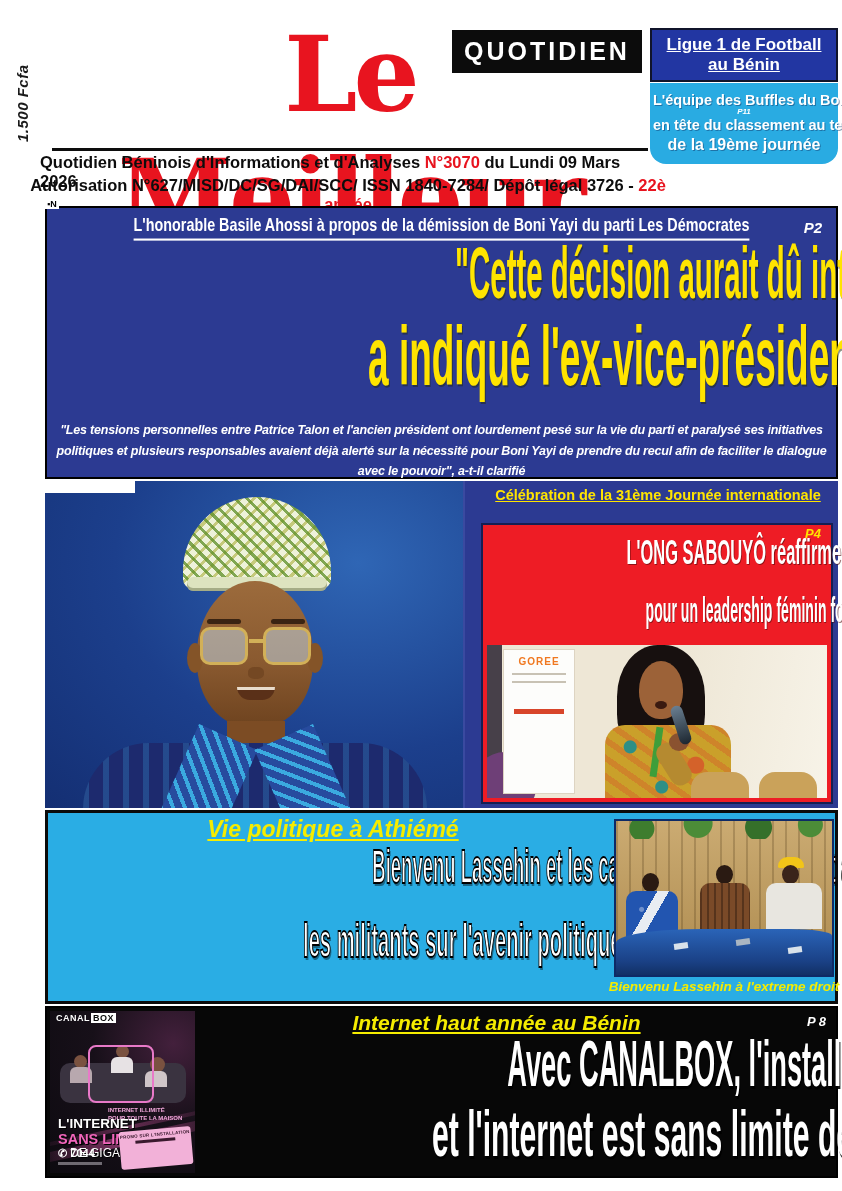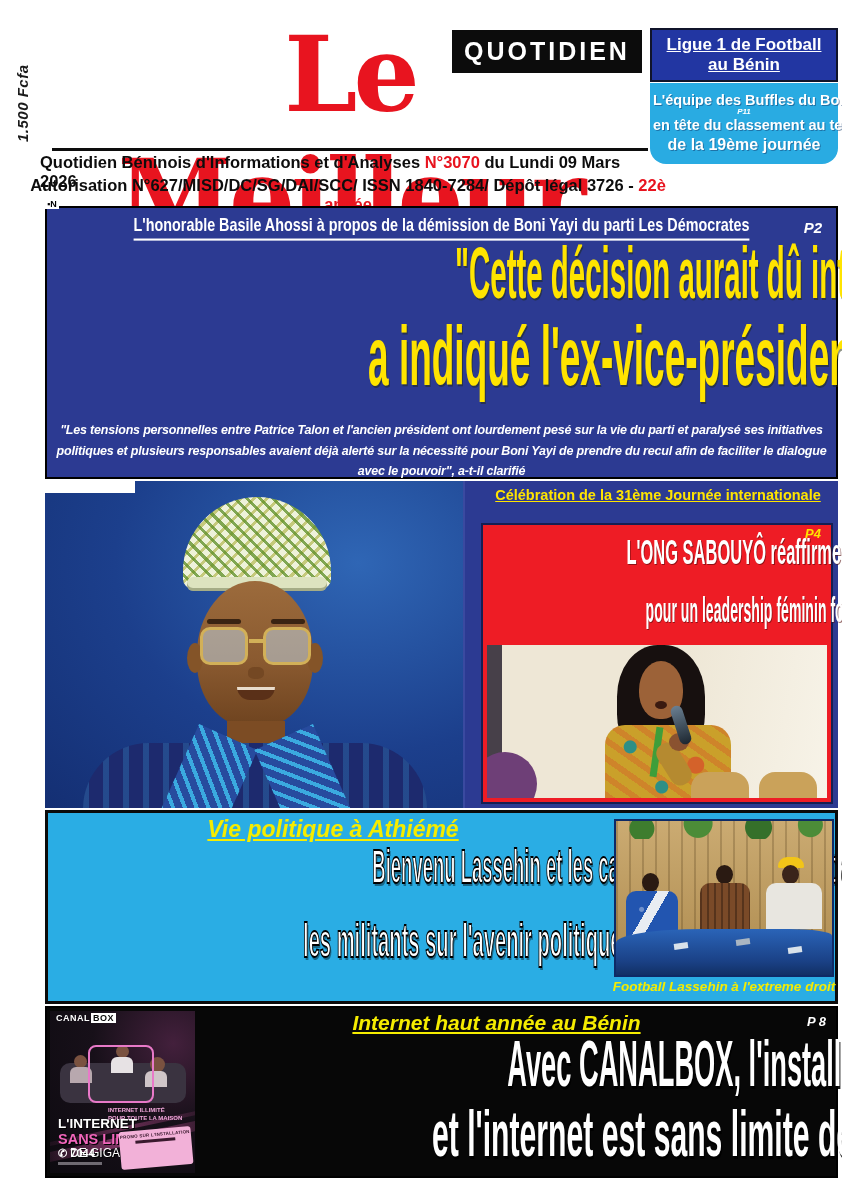--- a/index.html
+++ b/index.html
@@ -249,20 +249,26 @@
       <div class="women-kicker">
         <div>Célébration de la 31ème Journée internationale</div>
       </div>
       <div class="women-redbox">
         <div class="women-ref">P4</div>
         <div class="women-h1"><span class="cond">L'ONG SABOUYÔ réaffirme son engagement</span></div>
         <div class="women-h2"><span class="cond">pour un leadership féminin fort et inspirant</span></div>
         <div class="women-photo">
           <div class="w-dark"></div>
           <div class="w-purple"></div>
+          <div class="w-banner">
+            <div class="goree">GOREE</div>
+            <div class="bline"></div>
+            <div class="bline"></div>
+            <div class="rline"></div>
+          </div>
           <div class="w-hair"></div>
           <div class="w-face"></div>
           <div class="w-mouth"></div>
           <div class="w-body"></div>
           <div class="w-lanyard"></div>
           <div class="w-arm"></div>
           <div class="w-hand"></div>
           <div class="w-mic"></div>
           <div class="w-chair" style="right:10px;"></div>
           <div class="w-chair" style="right:78px;"></div>
@@ -285,21 +291,21 @@
       <div class="c-head" style="left:100px; top:44px;"></div>
       <div class="c-body" style="left:84px; top:62px; width:50px; background:#7a4a28; background-image:repeating-linear-gradient(90deg, rgba(20,10,5,.35) 0 2px, transparent 2px 7px);"></div>
       <div class="c-cap" style="left:162px; top:36px;"></div>
       <div class="c-head" style="left:166px; top:44px; background:#3a241a;"></div>
       <div class="c-body" style="left:150px; top:62px; width:56px; background:#e8e6e0;"></div>
       <div class="c-table"></div>
       <div class="c-paper" style="left:58px; bottom:26px;"></div>
       <div class="c-paper" style="left:120px; bottom:30px; background:#aab6c2;"></div>
       <div class="c-paper" style="left:172px; bottom:22px;"></div>
     </div>
-    <div class="cyan-caption">Football Lassehin à l'extreme droit</div>
+    <div class="cyan-caption">Bienvenu Lassehin à l'extreme droit</div>
   </div>
 
   <div class="black-box">
     <div class="cb-kicker-row">
       <span class="cb-kicker">Internet haut année au Bénin</span>
     </div>
     <div class="cb-ref">P 8</div>
     <div class="cb-h1"><span class="cond">Avec CANALBOX, l'installation est gratuite</span></div>
     <div class="cb-h2"><span class="cond">et l'internet est sans limite de Gigas</span></div>
 

